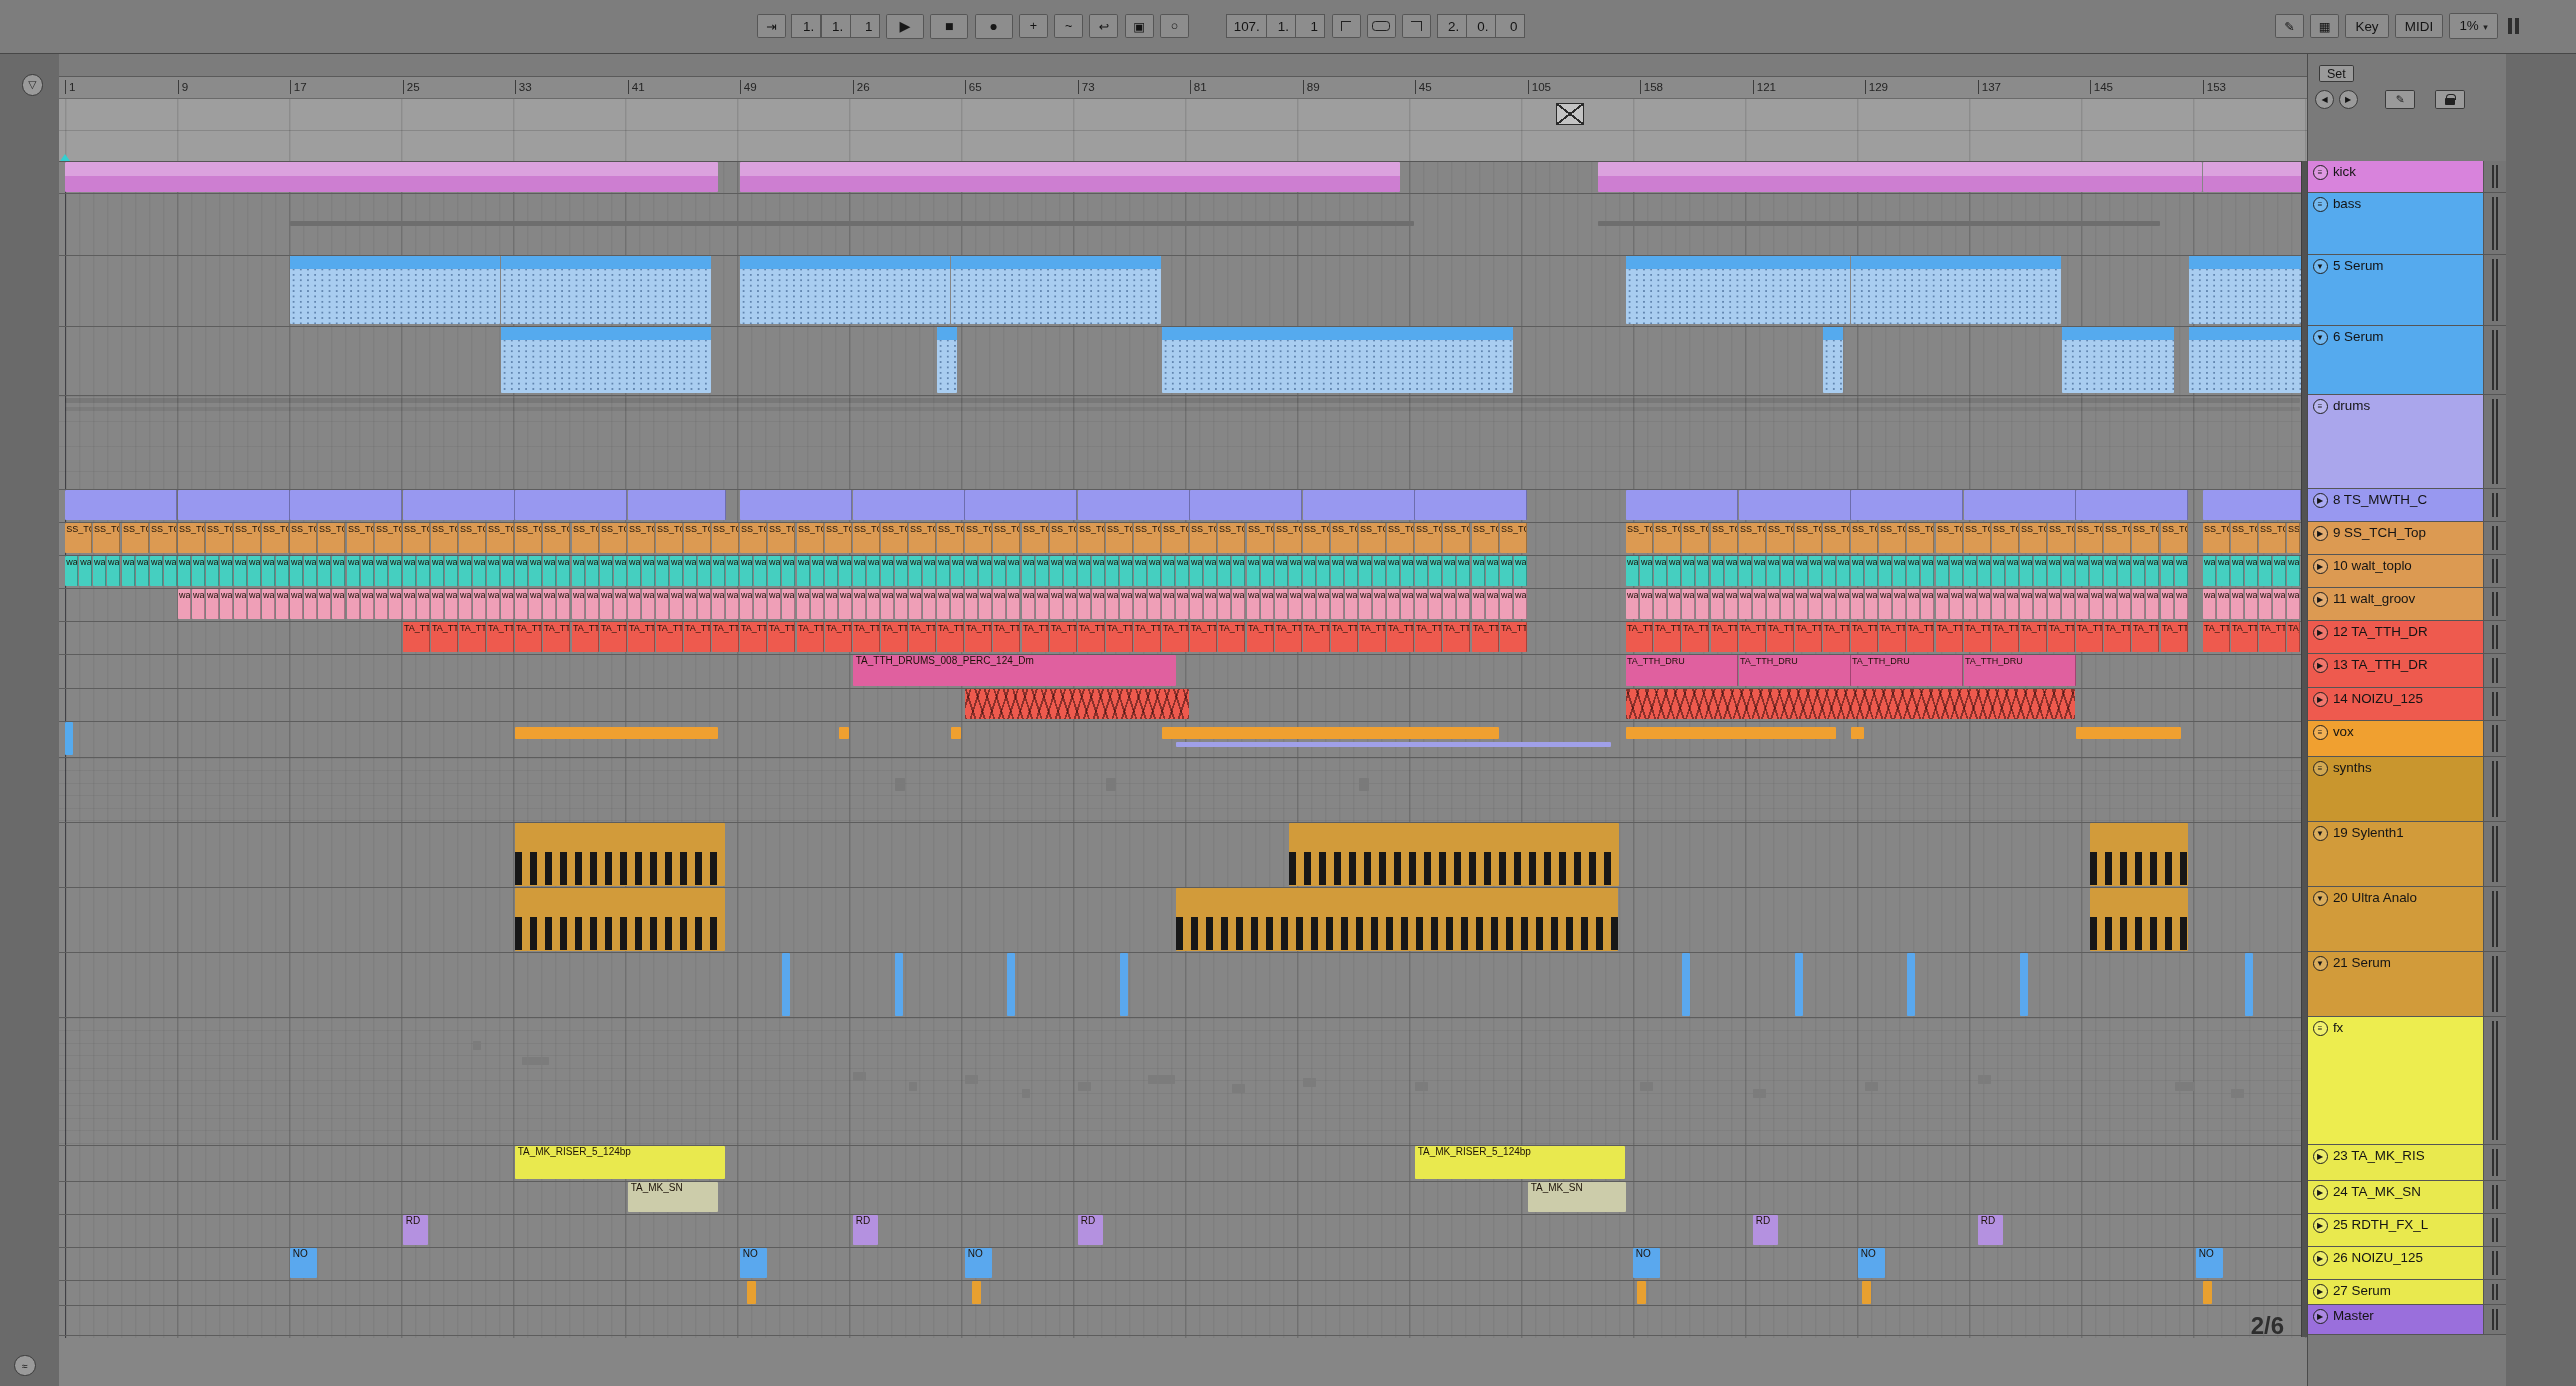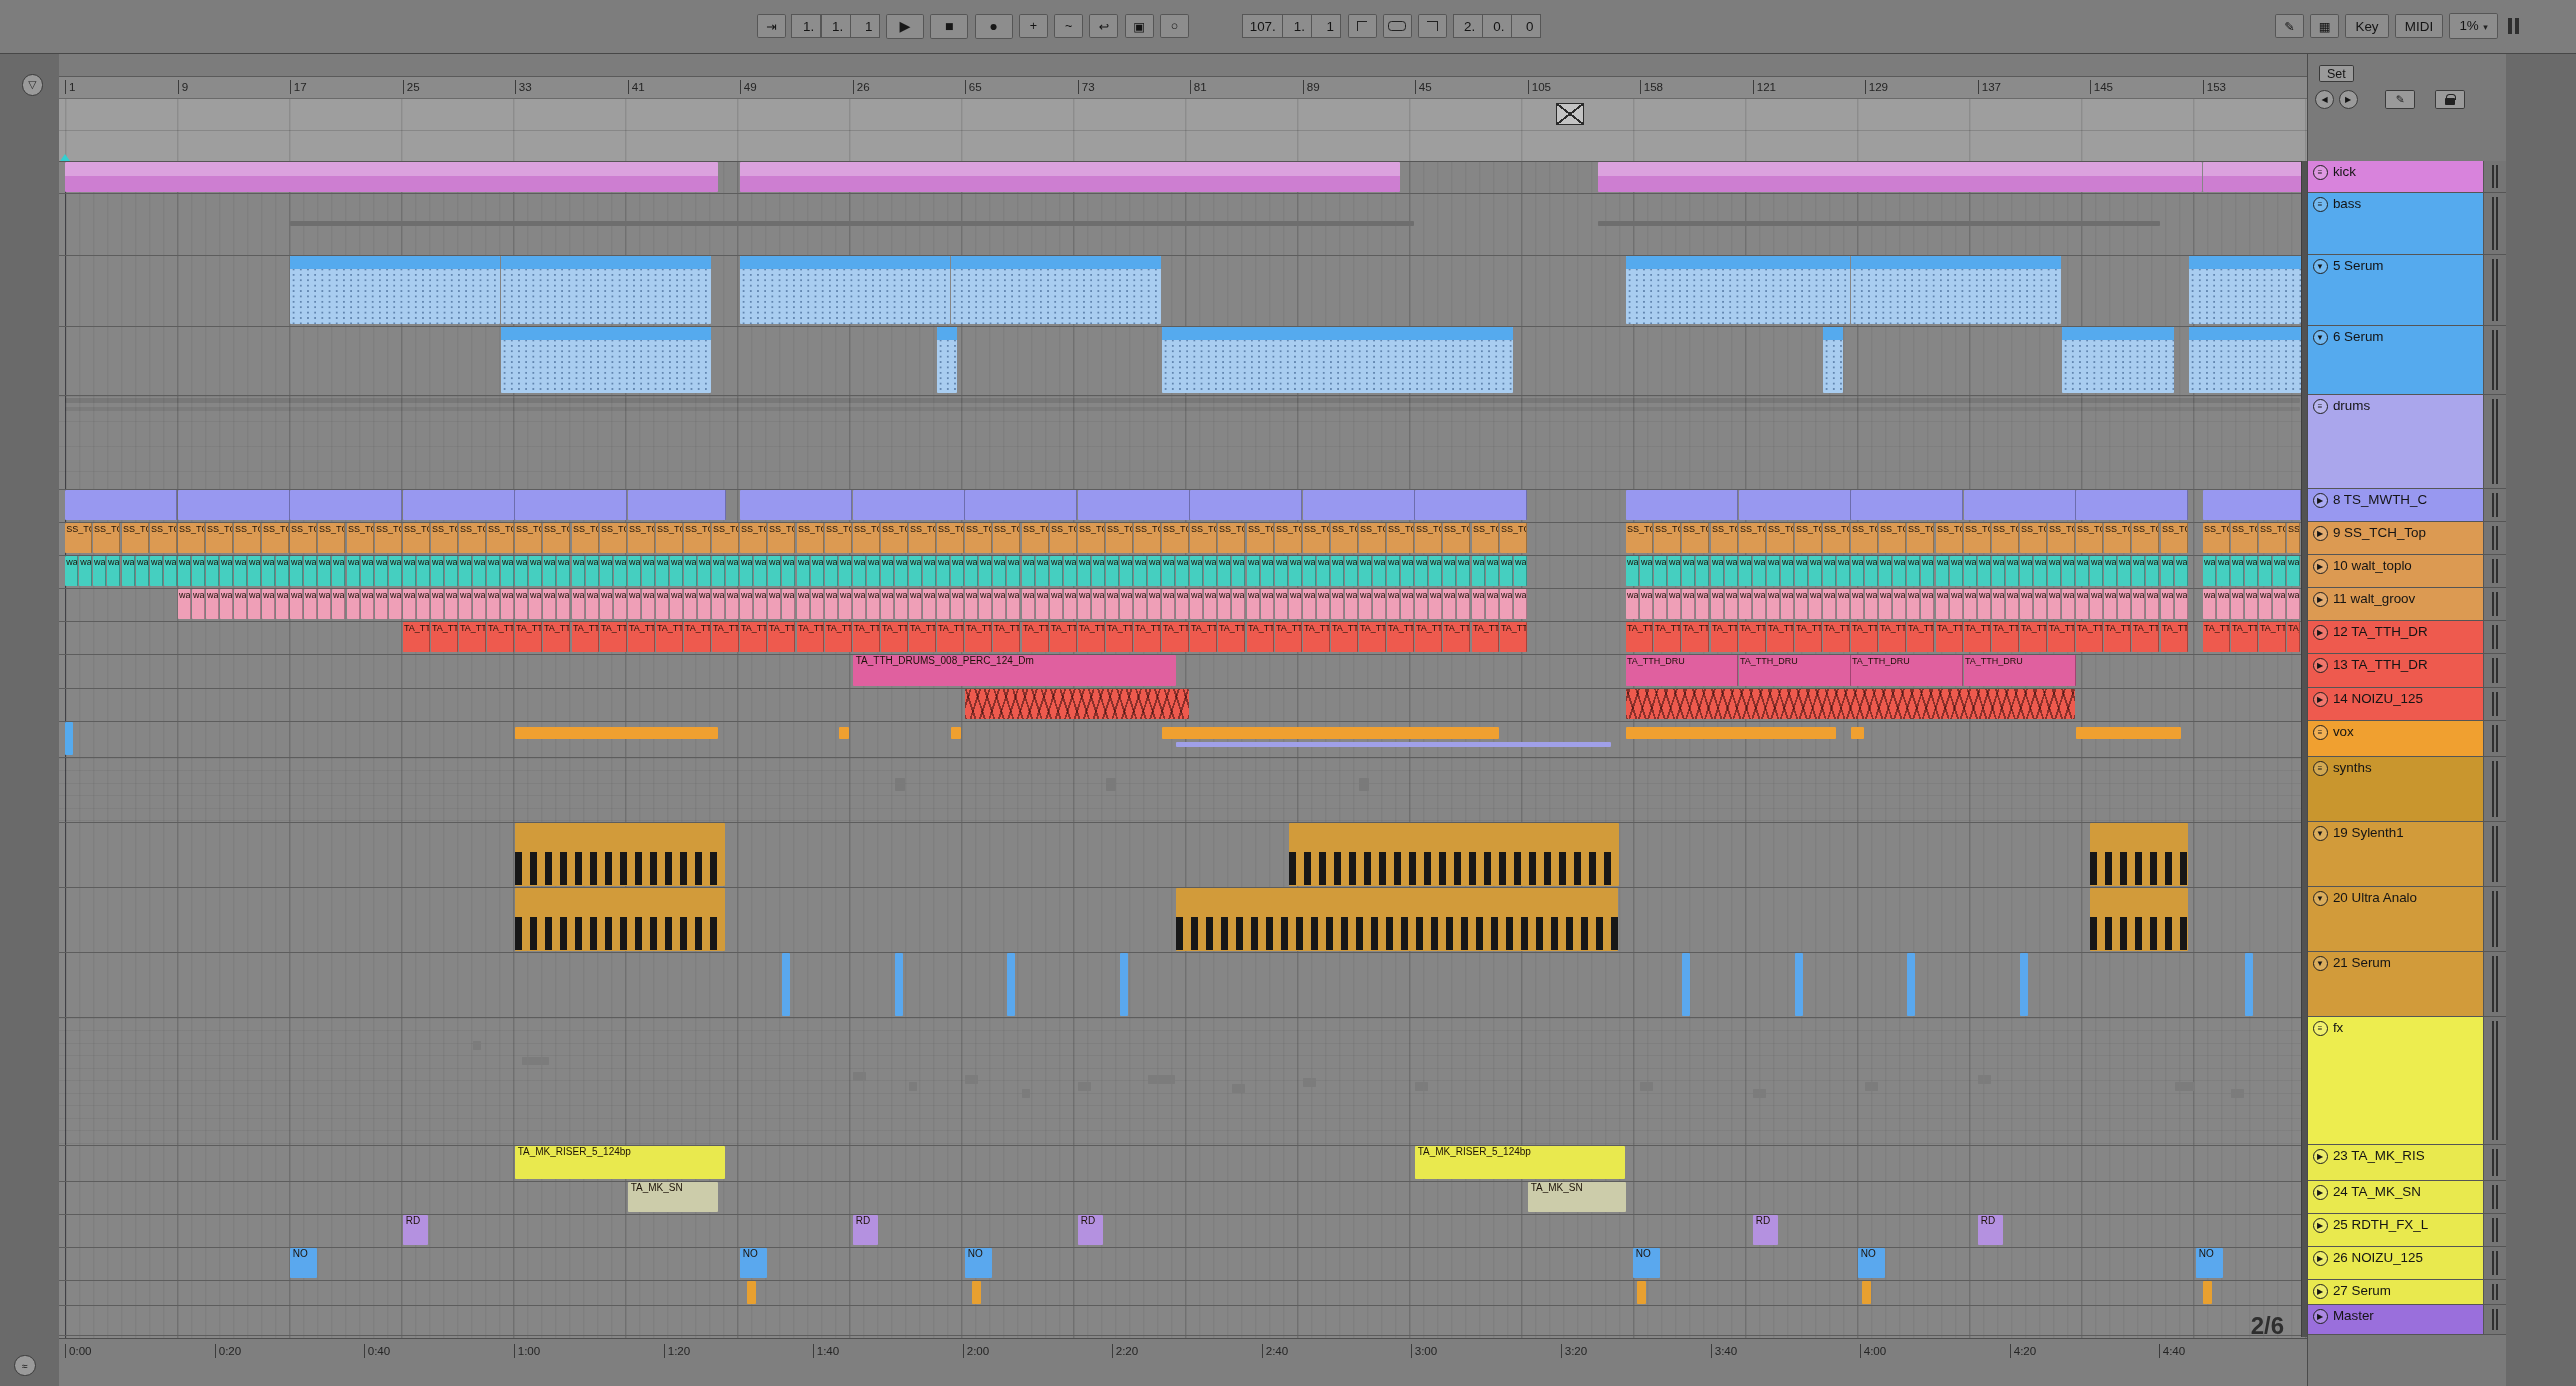--- a/index.html
+++ b/index.html
@@ -133,21 +133,21 @@
       <div class="numcell">1</div>
     </div>
     <div class="tp">▶</div>
     <div class="tp">■</div>
     <div class="tp">●</div>
     <div class="tb-ico">+</div>
     <div class="tb-ico">~</div>
     <div class="tb-ico">↩</div>
     <div class="tb-ico">▣</div>
     <div class="tb-ico">○</div>
-    <div class="numfld" style="margin-left:48px">
+    <div class="numfld" style="margin-left:32px">
       <div class="numcell">107.</div>
       <div class="numcell">1.</div>
       <div class="numcell">1</div>
     </div>
     <div class="tb-ico">
         <span class="punch in"></span>
       </div>
     <div class="tb-ico">
         <span class="loopico"></span>
       </div>
@@ -1728,37 +1728,20 @@
         </div>
         <div class="lane" style="height: 25px;">
           <div class="clip" style="top: 0.9px; height: 22.4px; left: 688px; width: 9px; background-color: rgb(232, 160, 48);"></div>
           <div class="clip" style="top: 0.9px; height: 22.4px; left: 913px; width: 9px; background-color: rgb(232, 160, 48);"></div>
           <div class="clip" style="top: 0.9px; height: 22.4px; left: 1578px; width: 9px; background-color: rgb(232, 160, 48);"></div>
           <div class="clip" style="top: 0.9px; height: 22.4px; left: 1803px; width: 9px; background-color: rgb(232, 160, 48);"></div>
           <div class="clip" style="top: 0.9px; height: 22.4px; left: 2144px; width: 9px; background-color: rgb(232, 160, 48);"></div>
         </div>
         <div class="lane" style="height: 30px;"></div>
       </div>
-    <div class="time-ruler" id="time-ruler">
-        <div class="timelbl" style="left: 6.3px;">0:00</div>
-        <div class="timelbl" style="left: 156px;">0:20</div>
-        <div class="timelbl" style="left: 305px;">0:40</div>
-        <div class="timelbl" style="left: 455px;">1:00</div>
-        <div class="timelbl" style="left: 605px;">1:20</div>
-        <div class="timelbl" style="left: 754px;">1:40</div>
-        <div class="timelbl" style="left: 904px;">2:00</div>
-        <div class="timelbl" style="left: 1053px;">2:20</div>
-        <div class="timelbl" style="left: 1203px;">2:40</div>
-        <div class="timelbl" style="left: 1352px;">3:00</div>
-        <div class="timelbl" style="left: 1502px;">3:20</div>
-        <div class="timelbl" style="left: 1652px;">3:40</div>
-        <div class="timelbl" style="left: 1801px;">4:00</div>
-        <div class="timelbl" style="left: 1951px;">4:20</div>
-        <div class="timelbl" style="left: 2100px;">4:40</div>
-      </div>
     <div class="zoomlbl">2/6</div>
     <div class="scrollstrip"></div>
   </div>
 
   <div class="panel">
     <div class="set-area">
       <div class="set-btn">Set</div>
       <div class="set-ctrls">
         <div class="cbtn">
             <span>◀</span>

